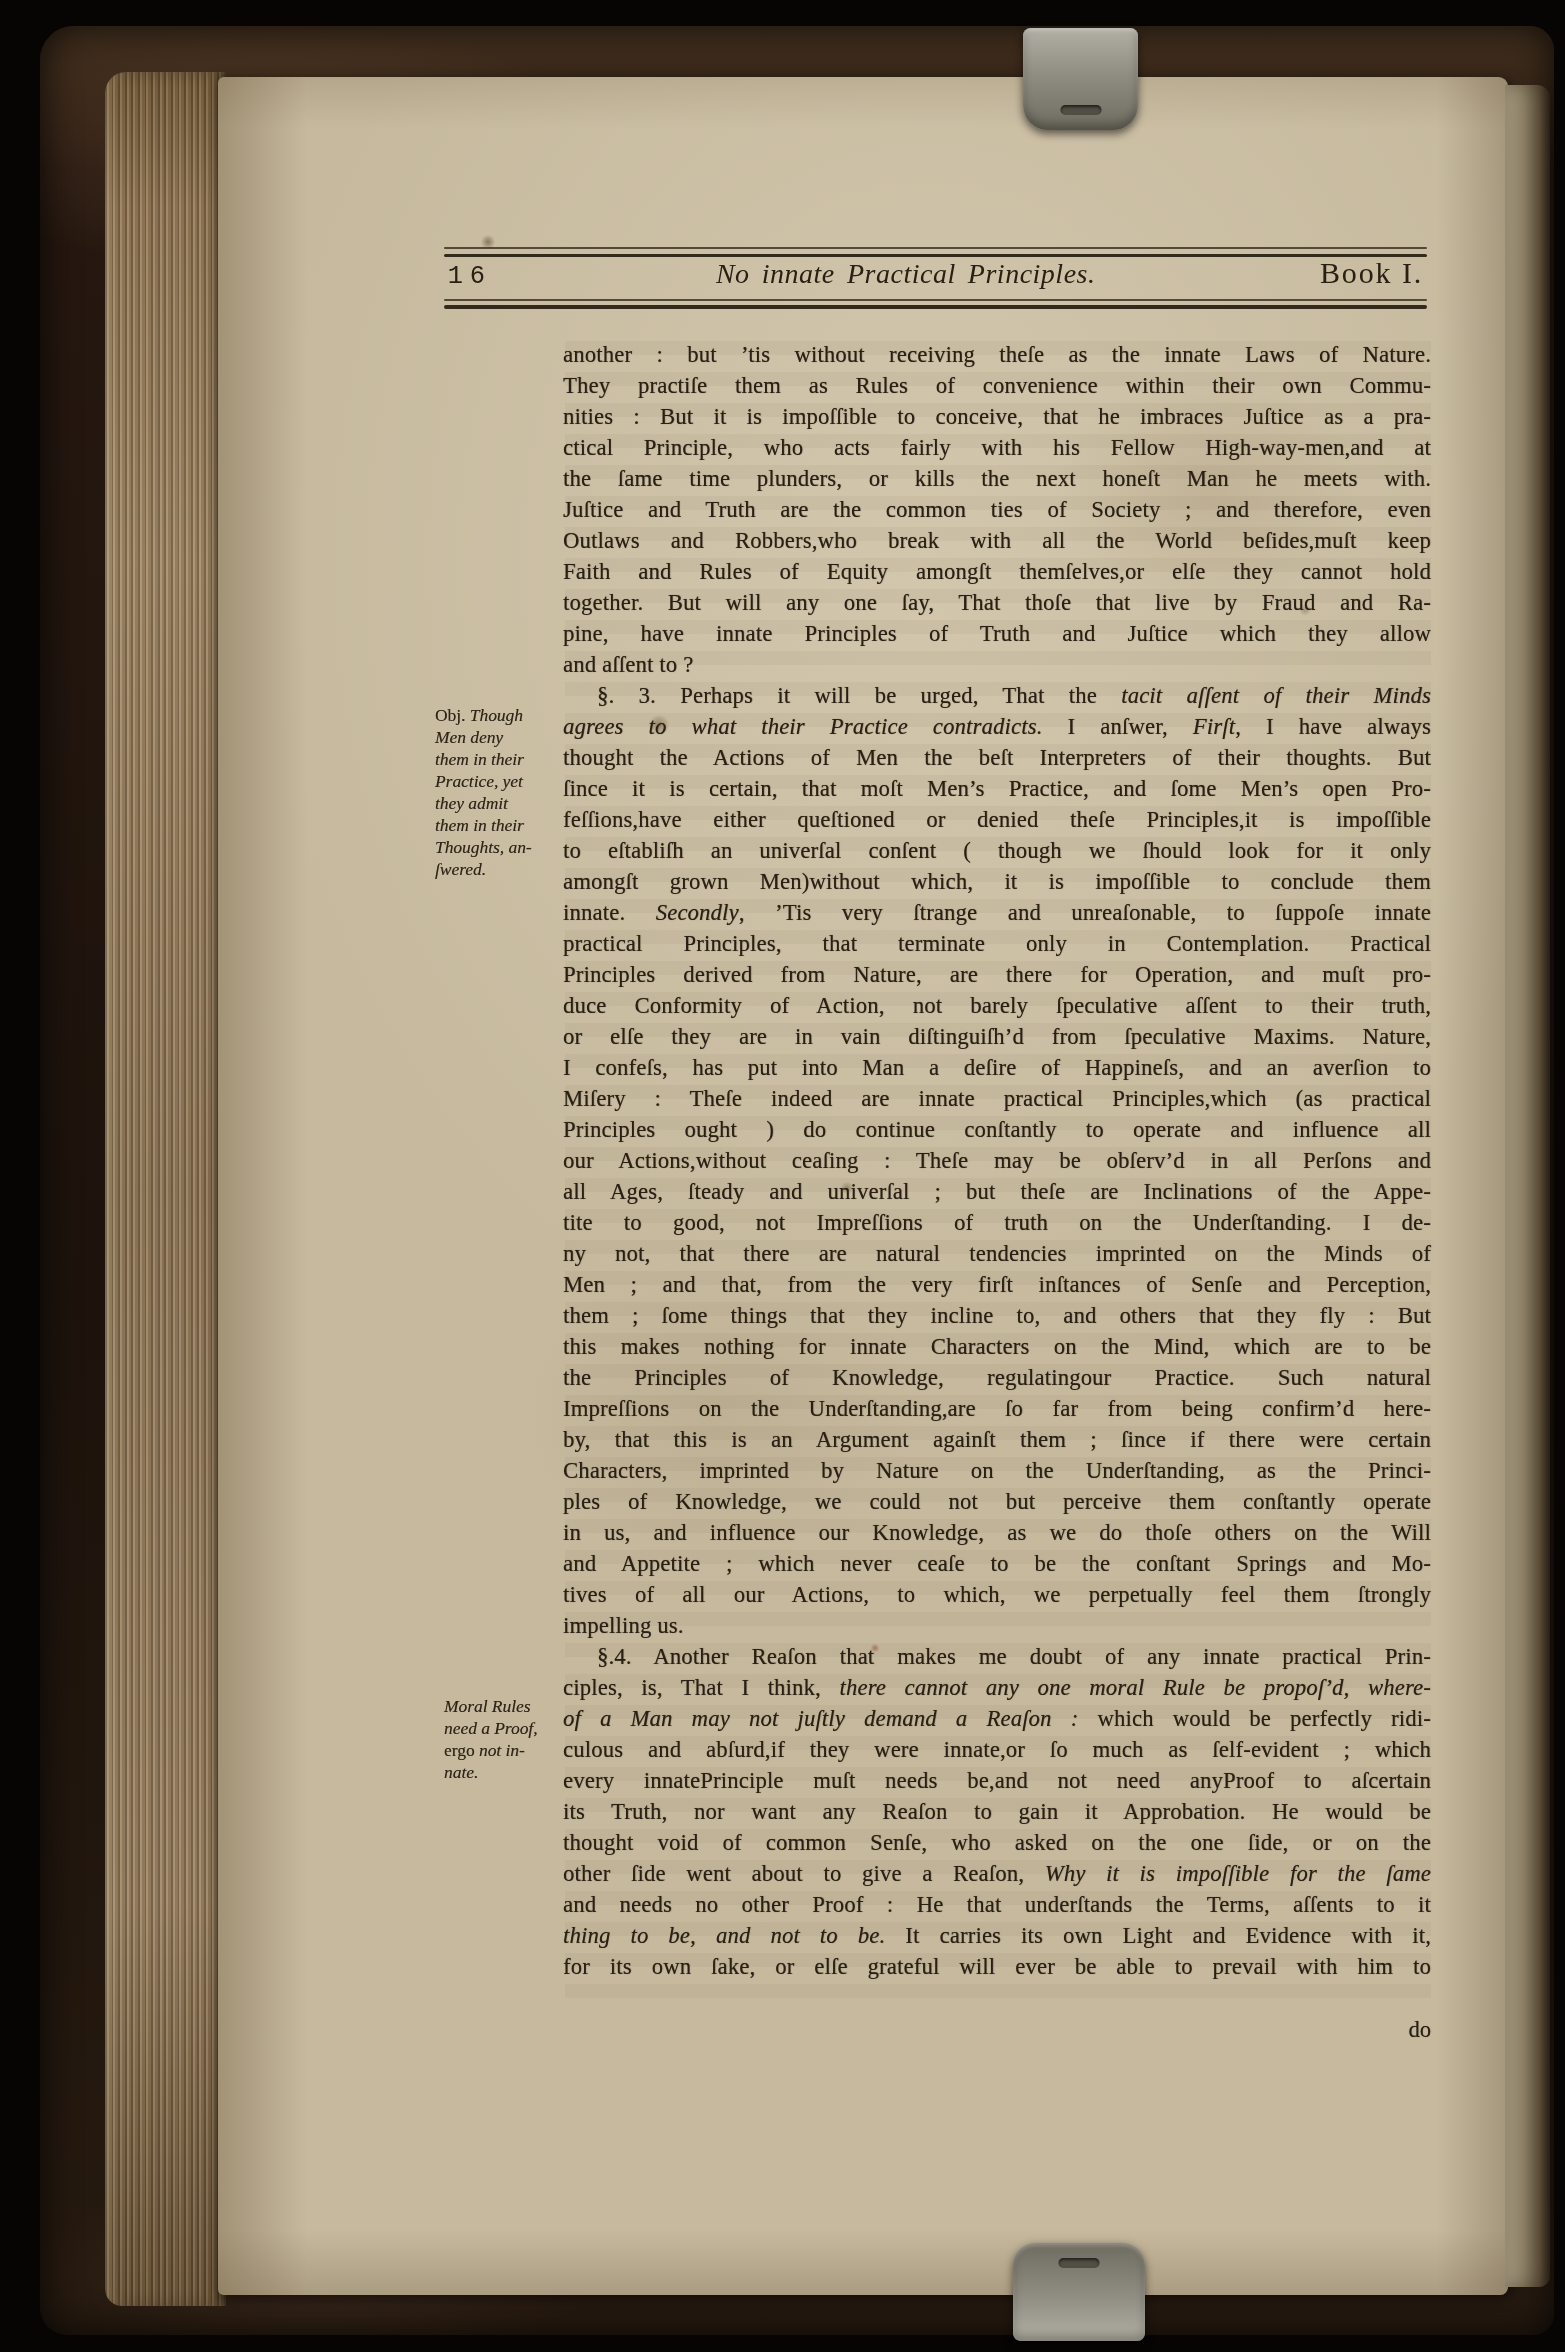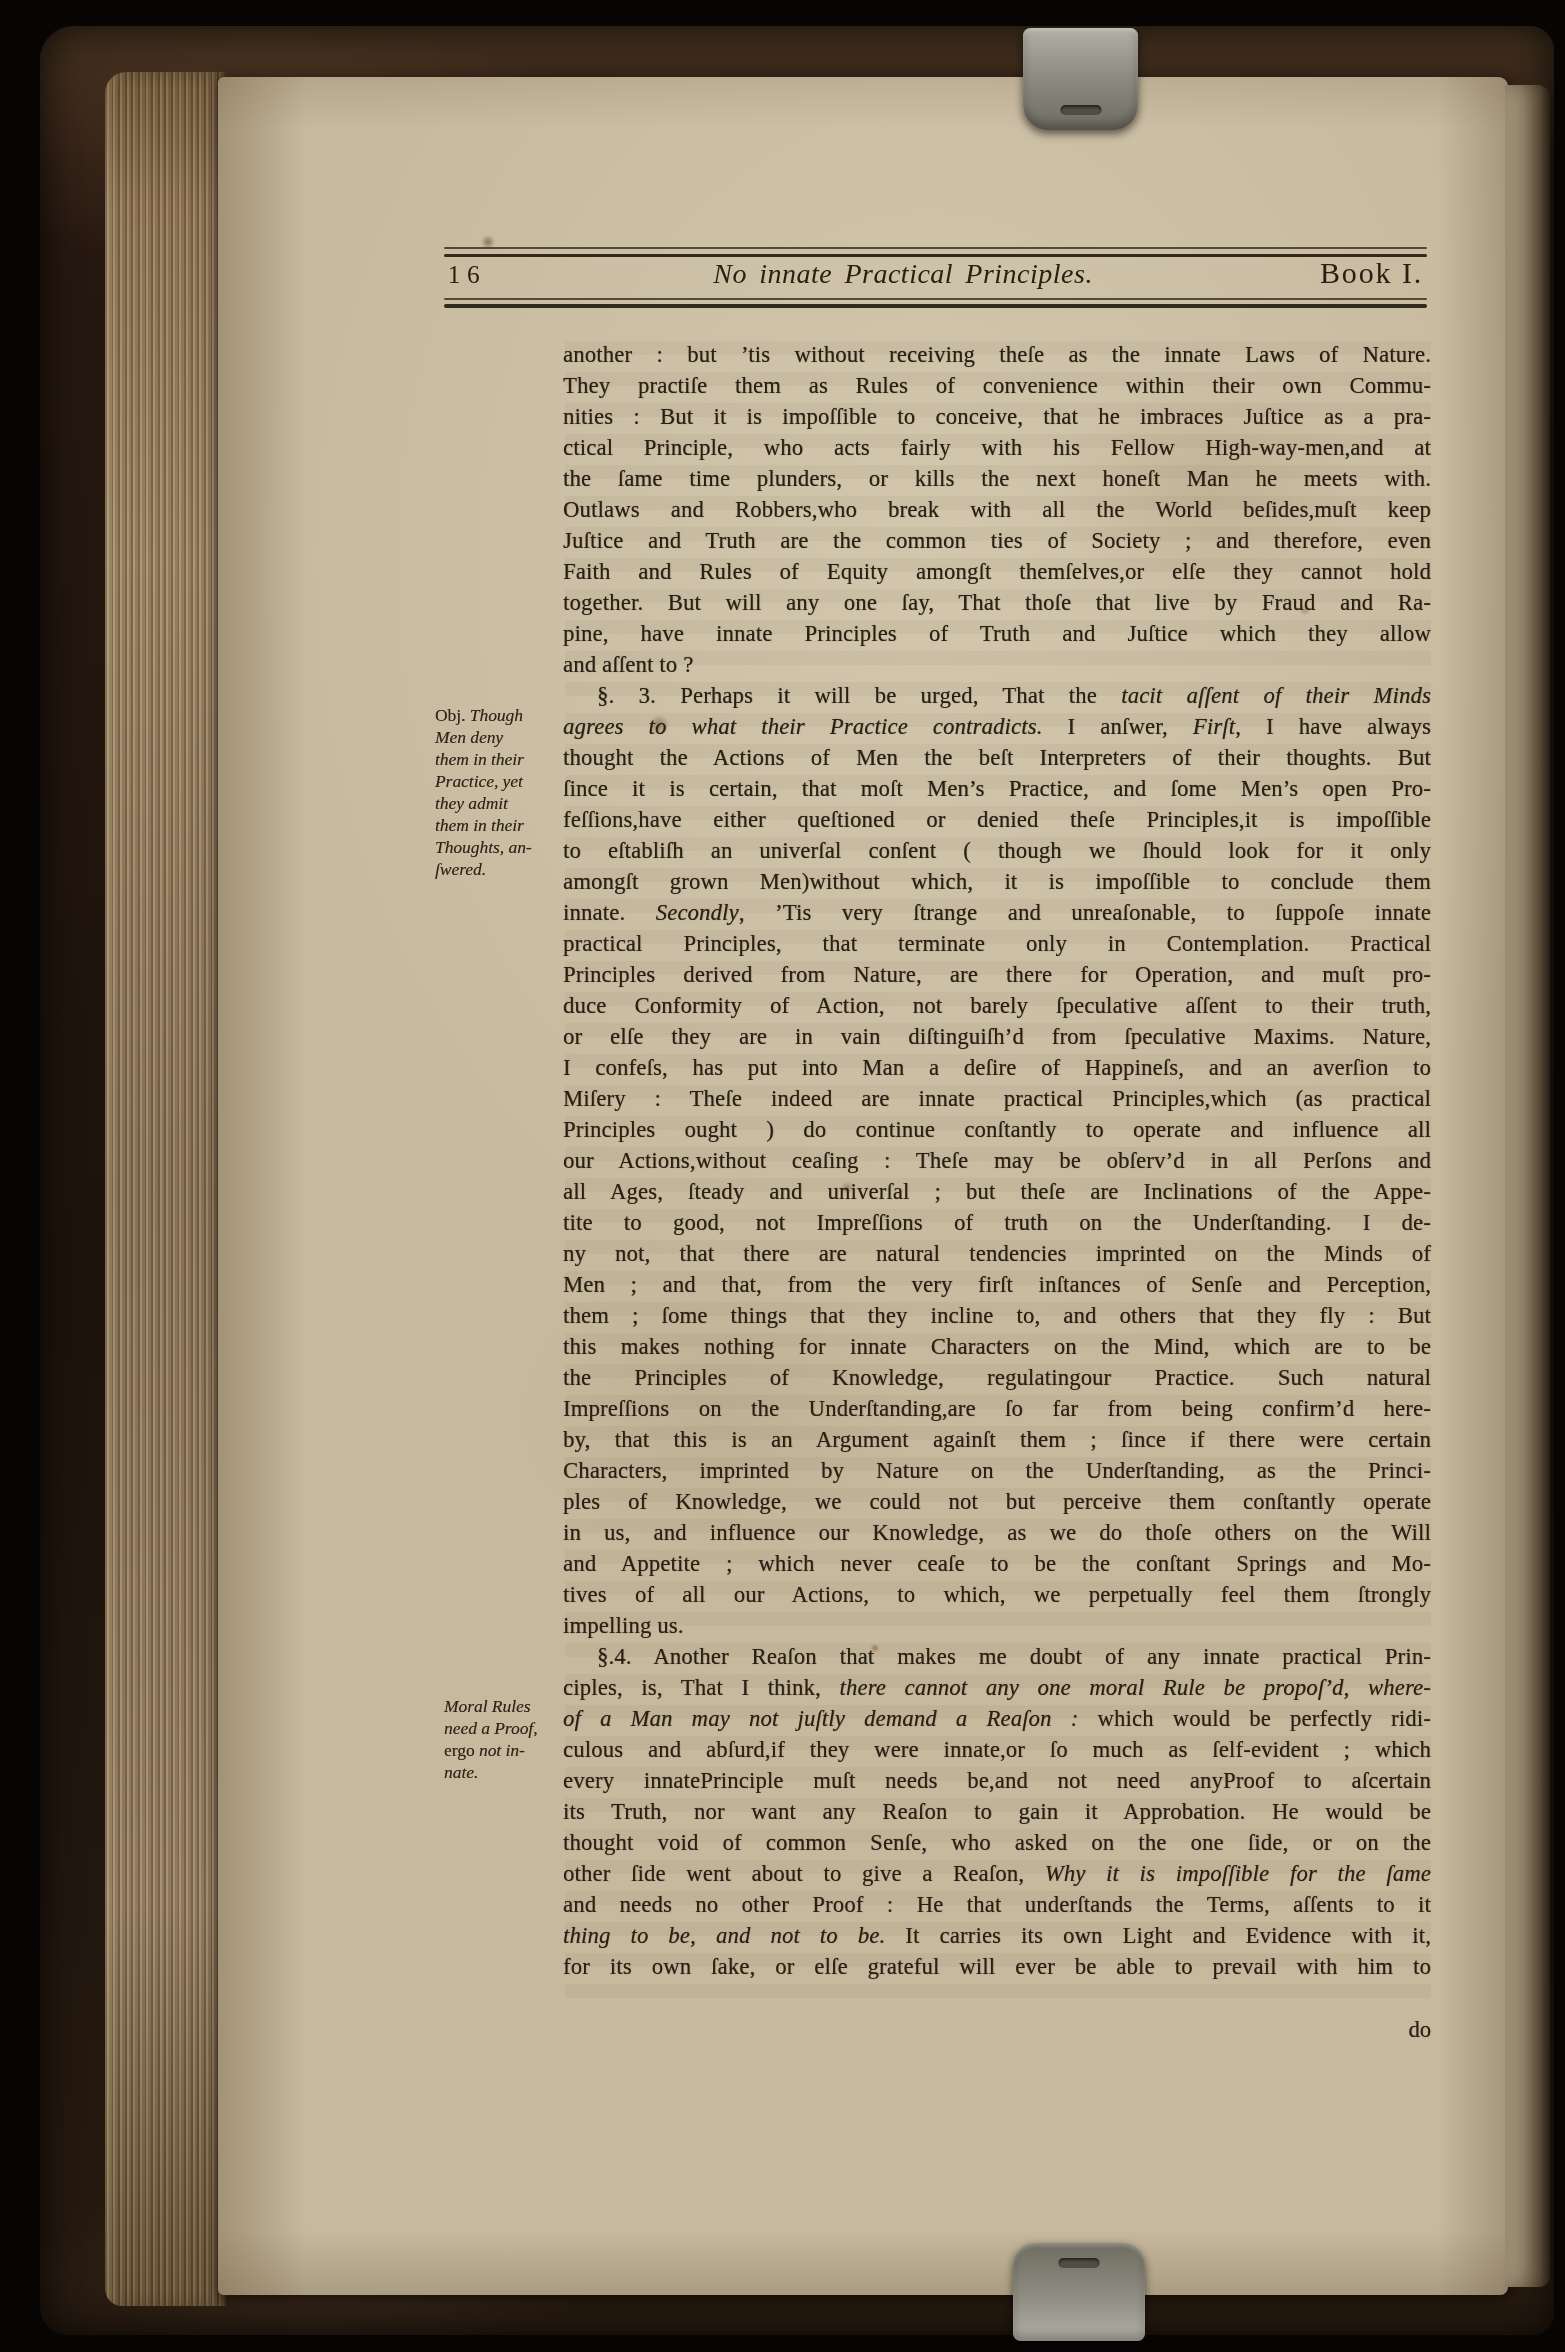--- a/index.html
+++ b/index.html
@@ -47,21 +47,21 @@
     background:linear-gradient(0deg,#b2b0a5 0,#908e83 45%,#6e6b5f 100%);}
   .clasp::after{content:"";position:absolute;left:50%;transform:translateX(-50%);width:41px;height:10.4px;
     border-radius:5.6px;background:#514e44;box-shadow:inset 0 1.9px 2.8px rgba(0,0,0,.6);}
   .clasp.top::after{bottom:15px;} .clasp.bottom::after{top:15px;}
   
   .header{position:absolute;left:444px;top:247px;width:983px;color:var(--ink,#29201.3);}
   .rule{border:0;height:0;}
   .rule .thin{height:1.9px;background:rgba(43,34,22,.75);margin-bottom:4.7px;border-radius:1.9px;}
   .rule .thick{height:3.8px;background:rgba(38,29,18,.92);border-radius:1.9px;}
   .hrow{display:flex;align-items:baseline;padding:9.4px 3.8px 7.5px 3.8px;color:var(--ink,#292013);}
-  .pagenum{font-size:25.4px;letter-spacing:6.6px;flex:0 0 auto;}
+  .pagenum{font-size:25.4px;letter-spacing:6.6px;flex:0 0 auto;font-family:Liberation Mono, monospace;}
   .running-title{flex:1 1 auto;text-align:center;font-style:italic;font-size:28px;word-spacing:4.7px;letter-spacing:0.5px;}
   .book-label{flex:0 0 auto;font-size:30px;letter-spacing:1.9px;}
   
   .bodytext{position:absolute;left:563px;top:339px;width:868px;color:var(--ink,#292013);
     font-size:22.6px;line-height:31px;letter-spacing:0.2px;}
   .bline{text-align:justify;text-align-last:justify;text-justify:inter-word;white-space:normal;
     text-shadow:0.4px 0.4px 0.8px rgba(32,24,13,.55);}
   .bline.short{text-align-last:left;}
   .bline.indent{text-indent:34px;}
   .it{font-style:italic;}
@@ -119,22 +119,22 @@
       <div class="nline"><span class="rm">ergo </span><span class="it">not in-</span></div>
       <div class="nline"><span class="it">nate.</span></div>
     </div>
 
   <div class="bodytext">
       <div class="bline"><span class="rm">another : but ’tis without receiving theſe as the innate Laws of Nature.</span></div>
       <div class="bline"><span class="rm">They practiſe them as Rules of convenience within their own Commu-</span></div>
       <div class="bline"><span class="rm">nities : But it is impoſſible to conceive, that he imbraces Juſtice as a pra-</span></div>
       <div class="bline"><span class="rm">ctical Principle, who acts fairly with his Fellow High-way-men,and at</span></div>
       <div class="bline"><span class="rm">the ſame time plunders, or kills the next honeſt Man he meets with.</span></div>
+      <div class="bline"><span class="rm">Juſtice and Truth are the common ties of Society ; and therefore, even</span></div>
       <div class="bline"><span class="rm">Outlaws and Robbers,who break with all the World beſides,muſt keep</span></div>
-      <div class="bline"><span class="rm">Juſtice and Truth are the common ties of Society ; and therefore, even</span></div>
       <div class="bline"><span class="rm">Faith and Rules of Equity amongſt themſelves,or elſe they cannot hold</span></div>
       <div class="bline"><span class="rm">together. But will any one ſay, That thoſe that live by Fraud and Ra-</span></div>
       <div class="bline"><span class="rm">pine, have innate Principles of Truth and Juſtice which they allow</span></div>
       <div class="bline short"><span class="rm">and aſſent to ?</span></div>
       <div class="bline indent"><span class="rm">§. 3. Perhaps it will be urged, That the </span><span class="it">tacit aſſent of their Minds</span></div>
       <div class="bline"><span class="it">agrees to what their Practice contradicts.</span><span class="rm"> I anſwer, </span><span class="it">Firſt</span><span class="rm">, I have always</span></div>
       <div class="bline"><span class="rm">thought the Actions of Men the beſt Interpreters of their thoughts. But</span></div>
       <div class="bline"><span class="rm">ſince it is certain, that moſt Men’s Practice, and ſome Men’s open Pro-</span></div>
       <div class="bline"><span class="rm">feſſions,have either queſtioned or denied theſe Principles,it is impoſſible</span></div>
       <div class="bline"><span class="rm">to eſtabliſh an univerſal conſent ( though we ſhould look for it only</span></div>

